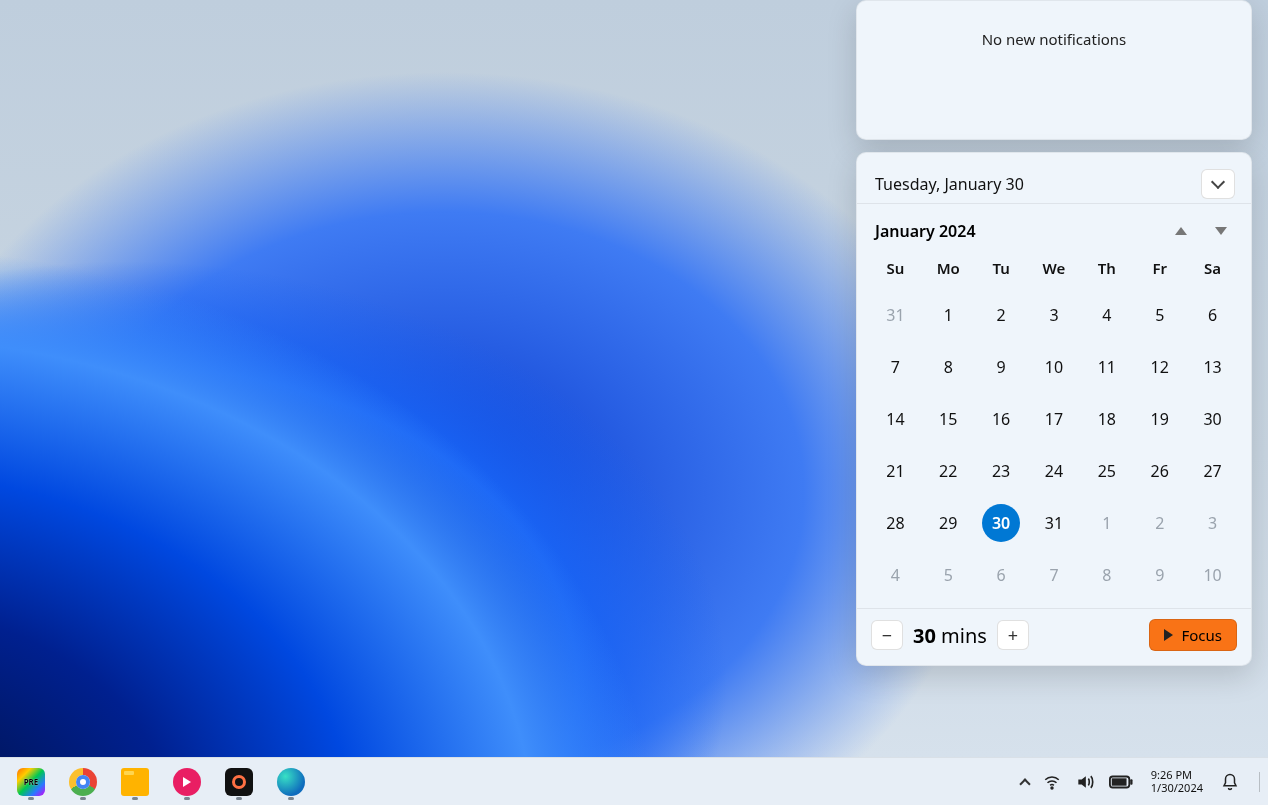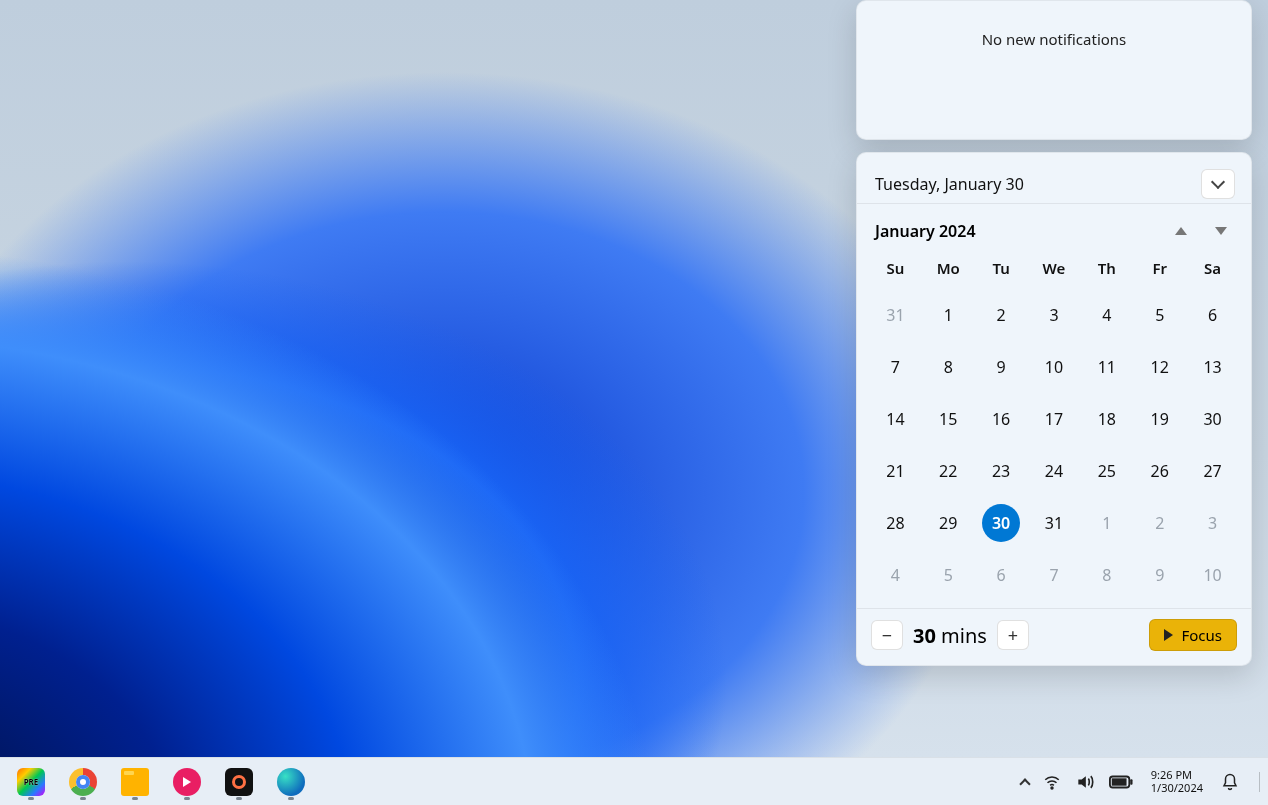--- a/index.html
+++ b/index.html
@@ -38,21 +38,21 @@
   .dow { text-align:center; font-weight:600; font-size:15px; color:#111; padding-bottom:4px; }
   .day { text-align:center; font-size:16px; color:#111; height:38px; display:flex; align-items:center; justify-content:center; cursor:pointer; border-radius:50%; }
   .day.other { color:#9aa3ad; }
   .day.today { background:#0078d4; color:#fff; width:38px; margin:0 auto; font-weight:600; }
 
   .focus-row { display:flex; align-items:center; justify-content:space-between; padding: 10px 14px 14px 14px; border-top:1px solid rgba(0,0,0,.07); }
   .focus-left { display:flex; align-items:center; gap:10px; }
   .step-btn { width:32px; height:30px; border:1px solid rgba(0,0,0,.12); border-radius:6px; background:#fff; display:flex; align-items:center; justify-content:center; cursor:pointer; font-size:18px; color:#333; }
   .focus-value { font-size:20px; }
   .focus-value b { font-weight:700; }
-  .focus-btn { border:1px solid rgba(0,0,0,.12); border-radius:6px; background:#eab308; padding:5px 14px; display:flex; align-items:center; gap:8px; cursor:pointer; font-size:15px; }
+  .focus-btn { border:1px solid rgba(0,0,0,.12); border-radius:6px; background:#f97316; padding:5px 14px; display:flex; align-items:center; gap:8px; cursor:pointer; font-size:15px; }
   .play-icon { width:0; height:0; border-top:6px solid transparent; border-bottom:6px solid transparent; border-left:9px solid #222; }
 
   
   .taskbar { position:absolute; left:0; right:0; bottom:0; height:48px; background:#e7eef6; border-top:1px solid rgba(0,0,0,.06); display:flex; align-items:center; justify-content:space-between; padding:0 8px; }
   .tb-left { display:flex; align-items:center; gap:10px; padding-left:2px; }
   .tb-app { width:42px; height:40px; display:flex; align-items:center; justify-content:center; border-radius:4px; position:relative; }
   .tb-app .dot { position:absolute; bottom:2px; width:6px; height:3px; background:#7a8590; border-radius:2px; }
   .tb-right { display:flex; align-items:center; gap:14px; }
   .tray-icon { color:#222; display:flex; align-items:center; justify-content:center; cursor:pointer; }
   .clock-block { line-height:1.15; font-size:11px; color:#111; cursor:pointer; padding:0 4px; }

